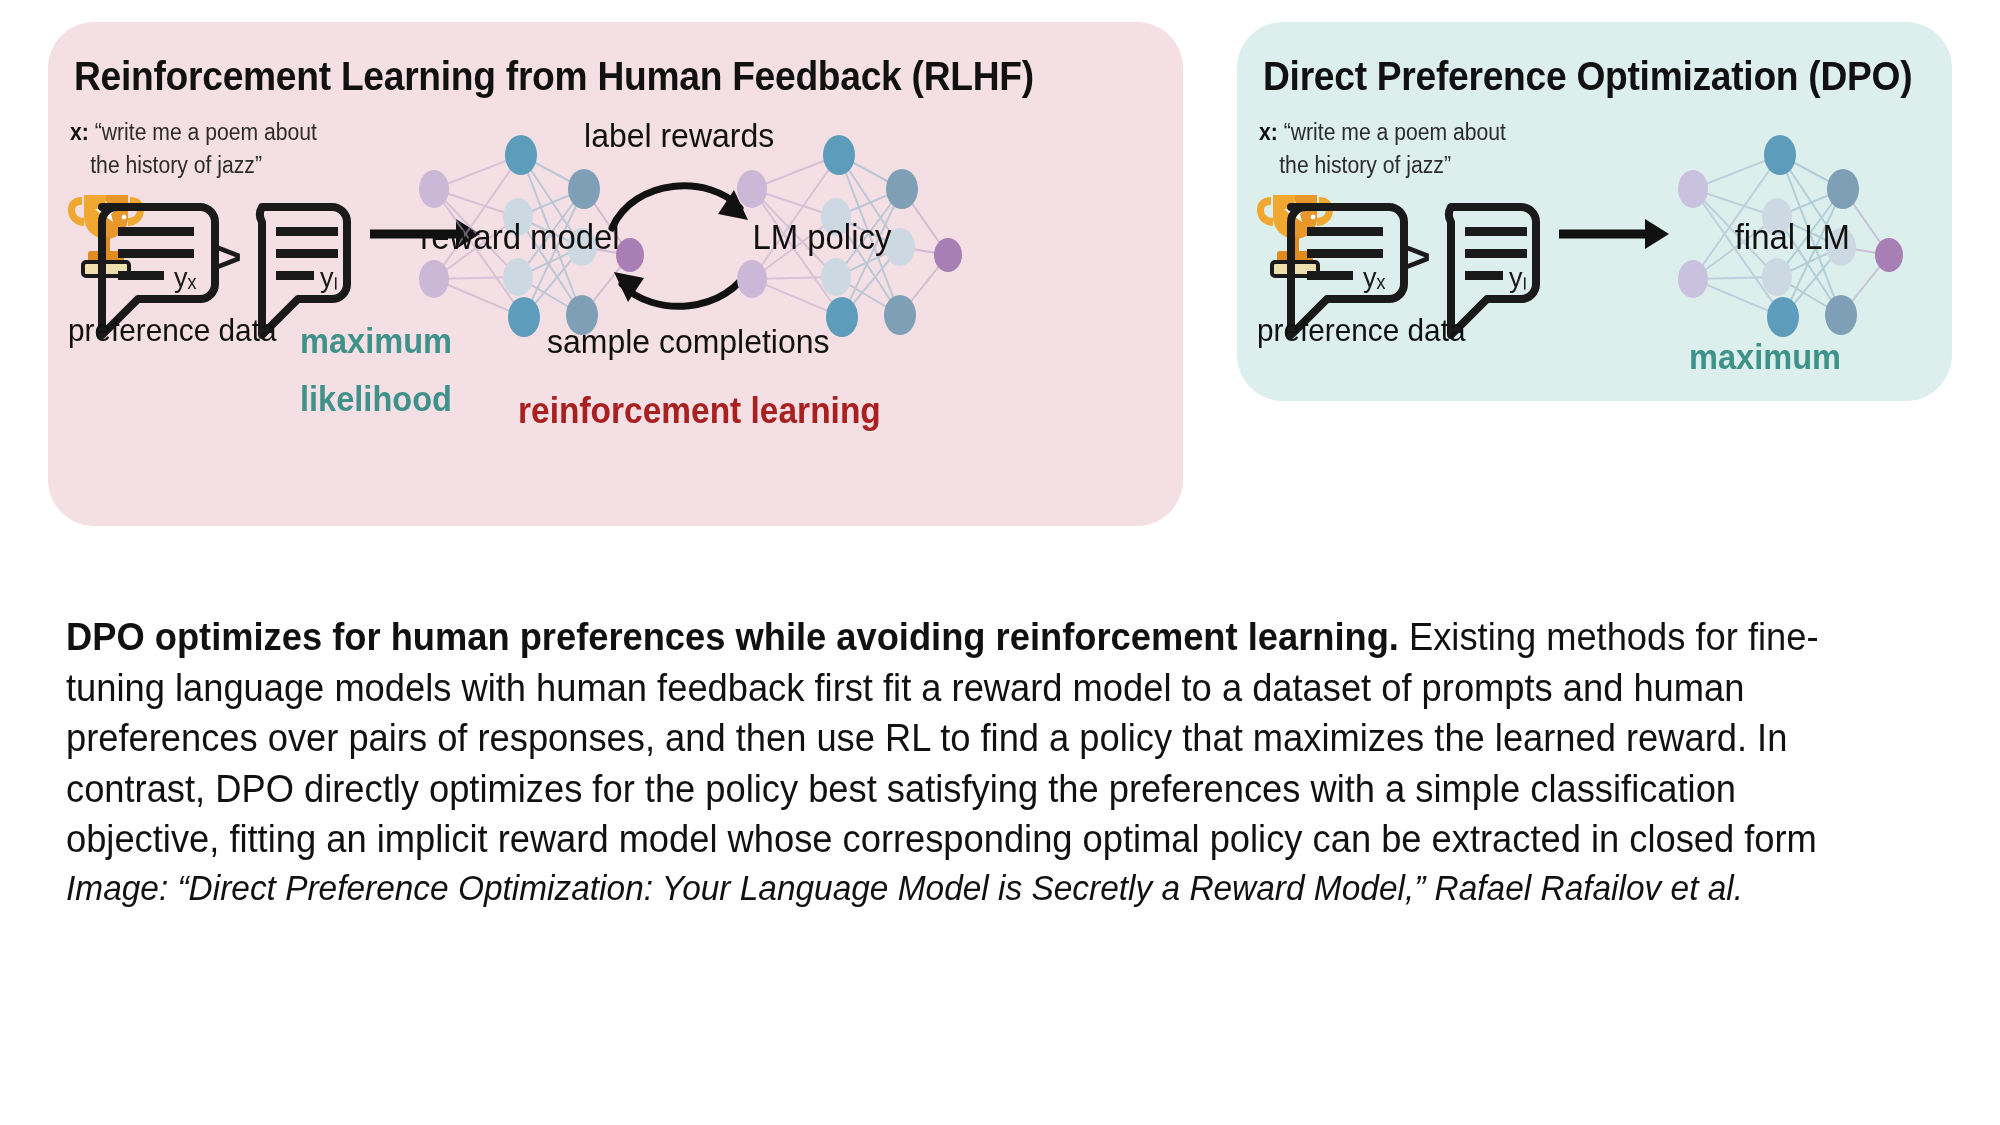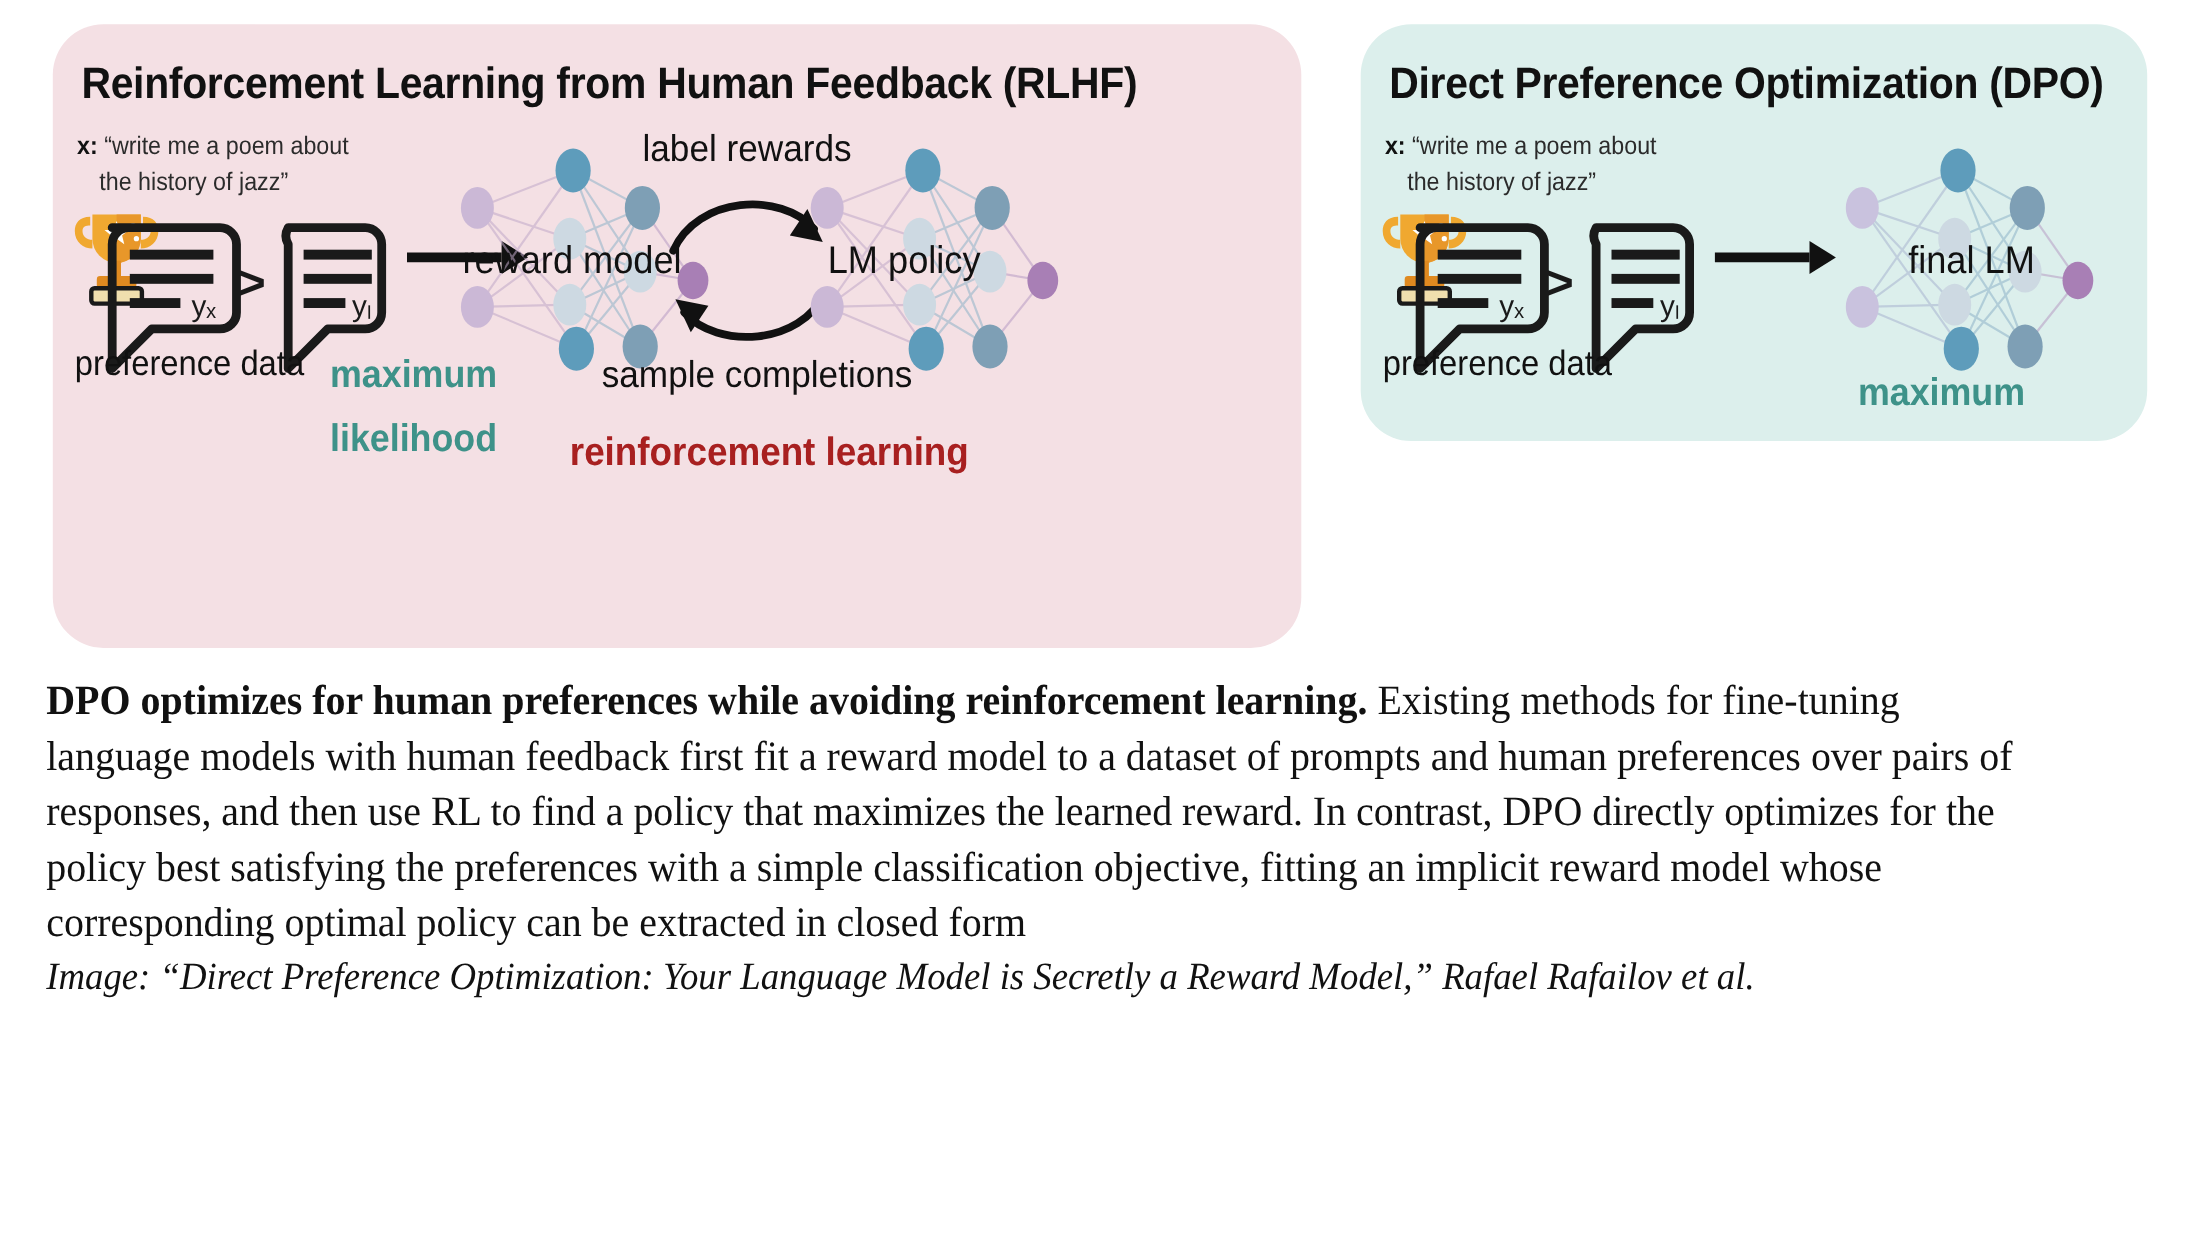--- a/index.html
+++ b/index.html
@@ -25,21 +25,21 @@
 
   .panel {
     position: absolute;
     border-radius: 46px;
     overflow: hidden;
   }
   .panel-rlhf {
     left: 48px;
     top: 22px;
     width: 1135px;
-    height: 567px;
+    height: 504px;
     background: #f4e0e4;
   }
   .panel-dpo {
     left: 1237px;
     top: 22px;
     width: 715px;
     height: 379px;
     background: #dcefec;
   }
 
@@ -132,24 +132,23 @@
     transform-origin: center center;
     white-space: nowrap;
   }
 
   svg { display: block; overflow: visible; }
   .abs { position: absolute; }
 
   
   .caption-block {
     position: absolute;
-    left: 42px;
+    left: 66px;
     top: 612px;
     width: 1895px;
-    font-family: Liberation Serif, serif;
   }
   .caption-para {
     font-size: 38px;
     line-height: 1.33;
     color: #111111;
     transform: scaleX(0.955);
     transform-origin: left top;
   }
   .caption-para b { font-weight: bold; }
   .credit {

